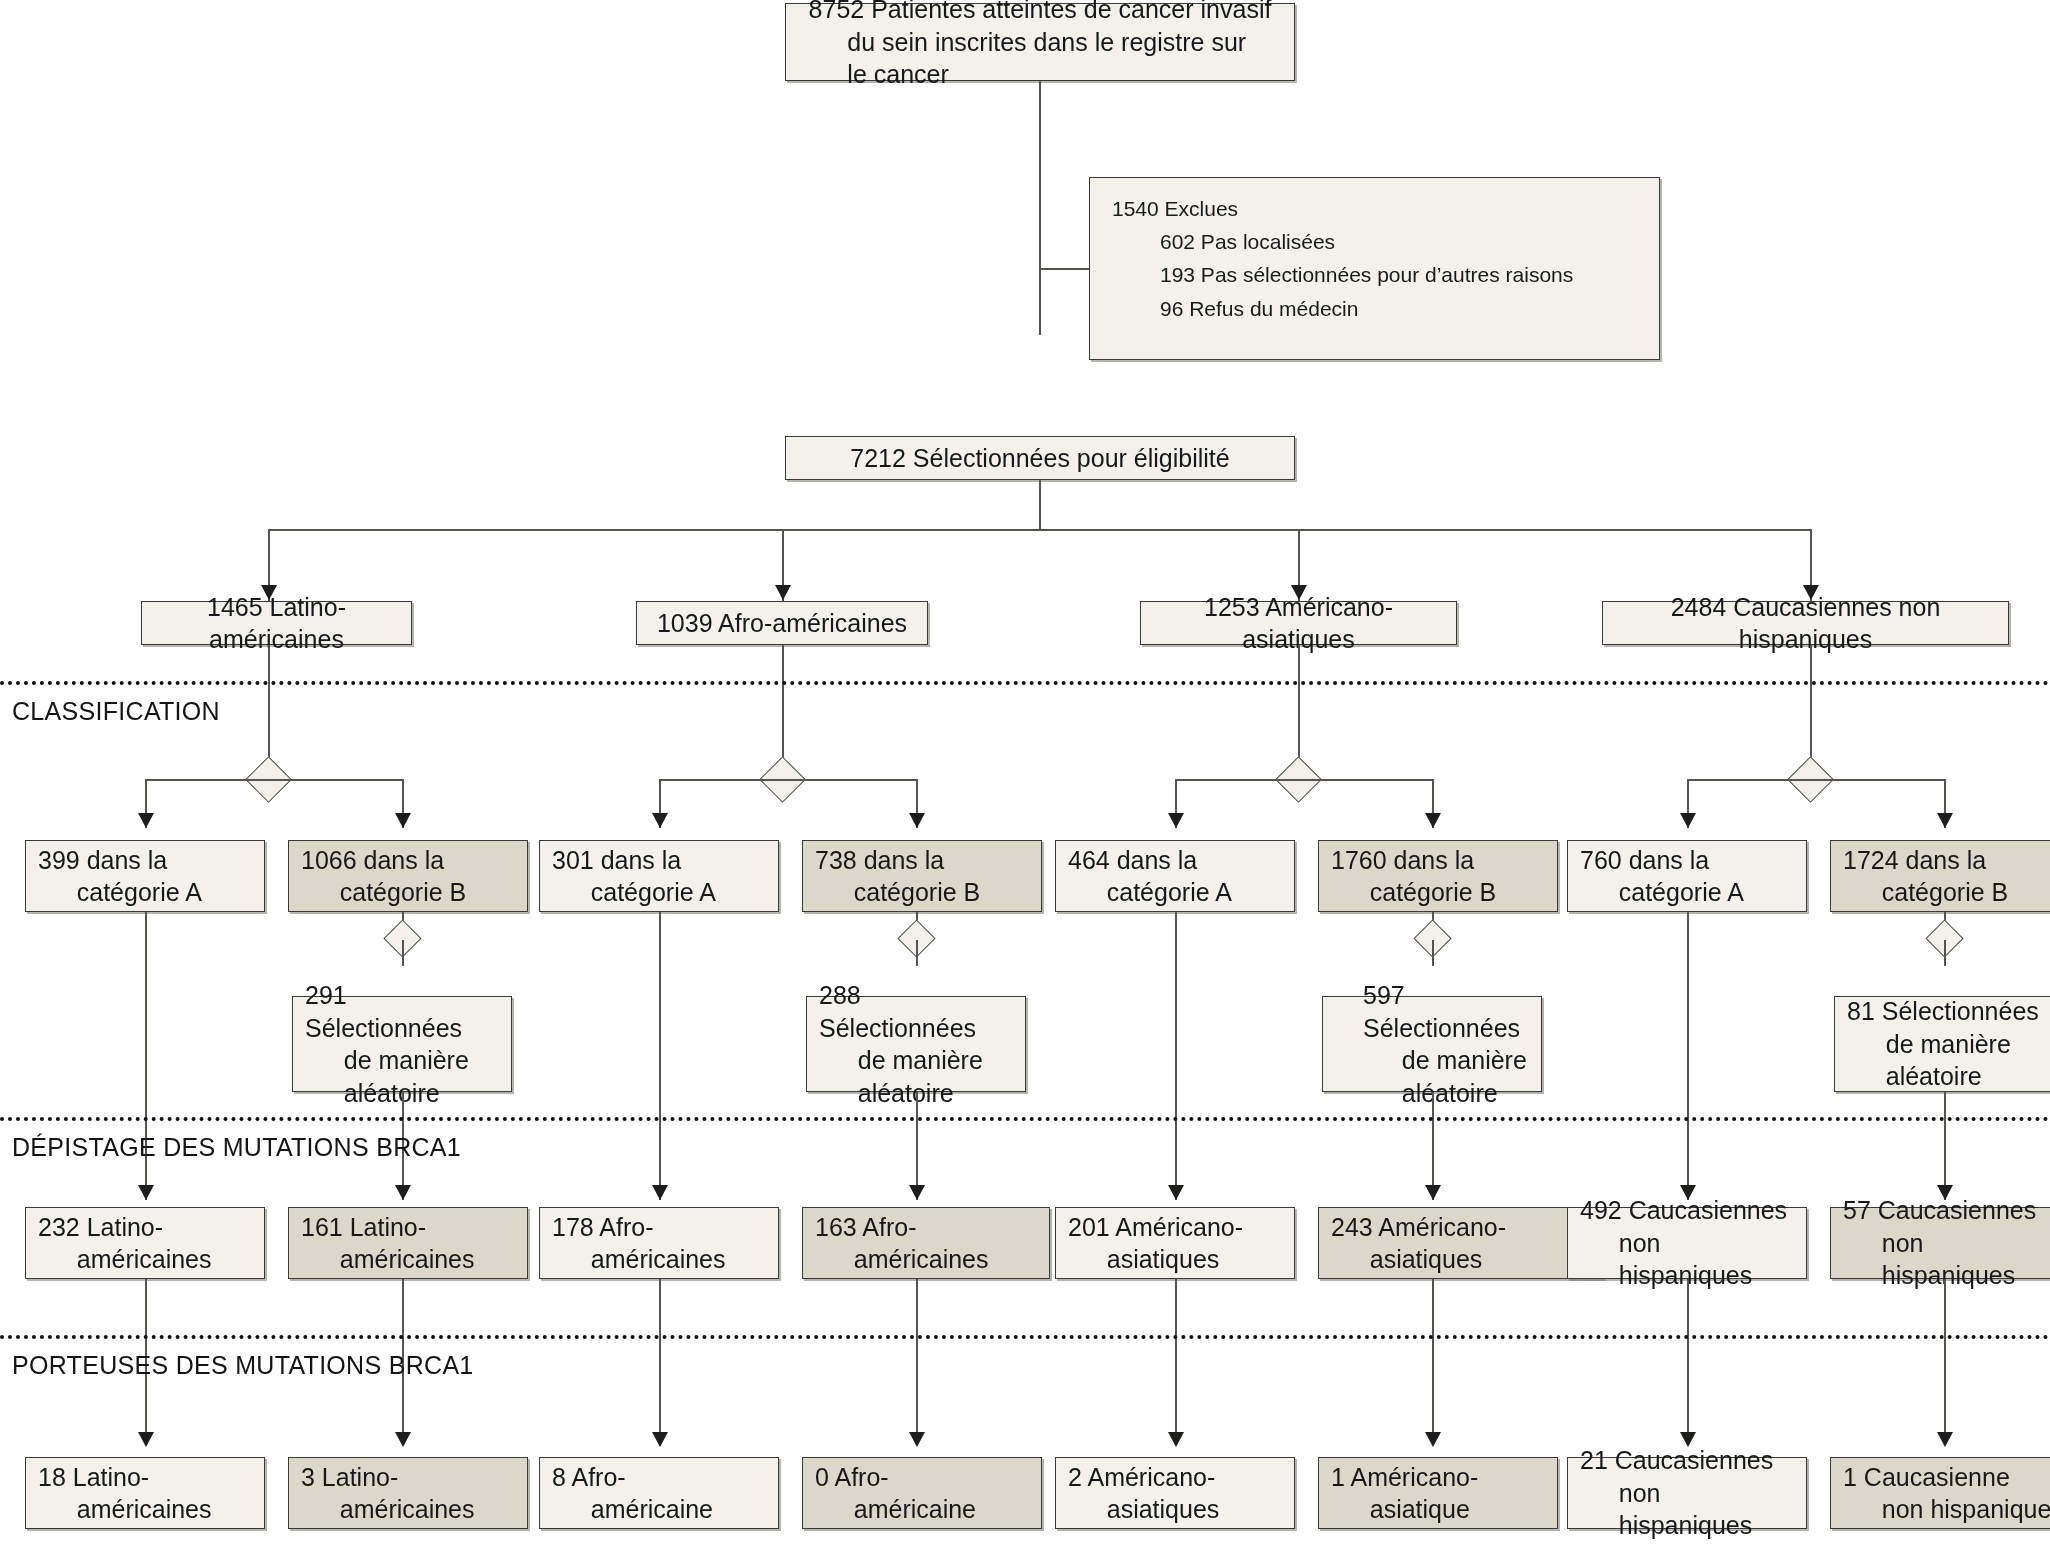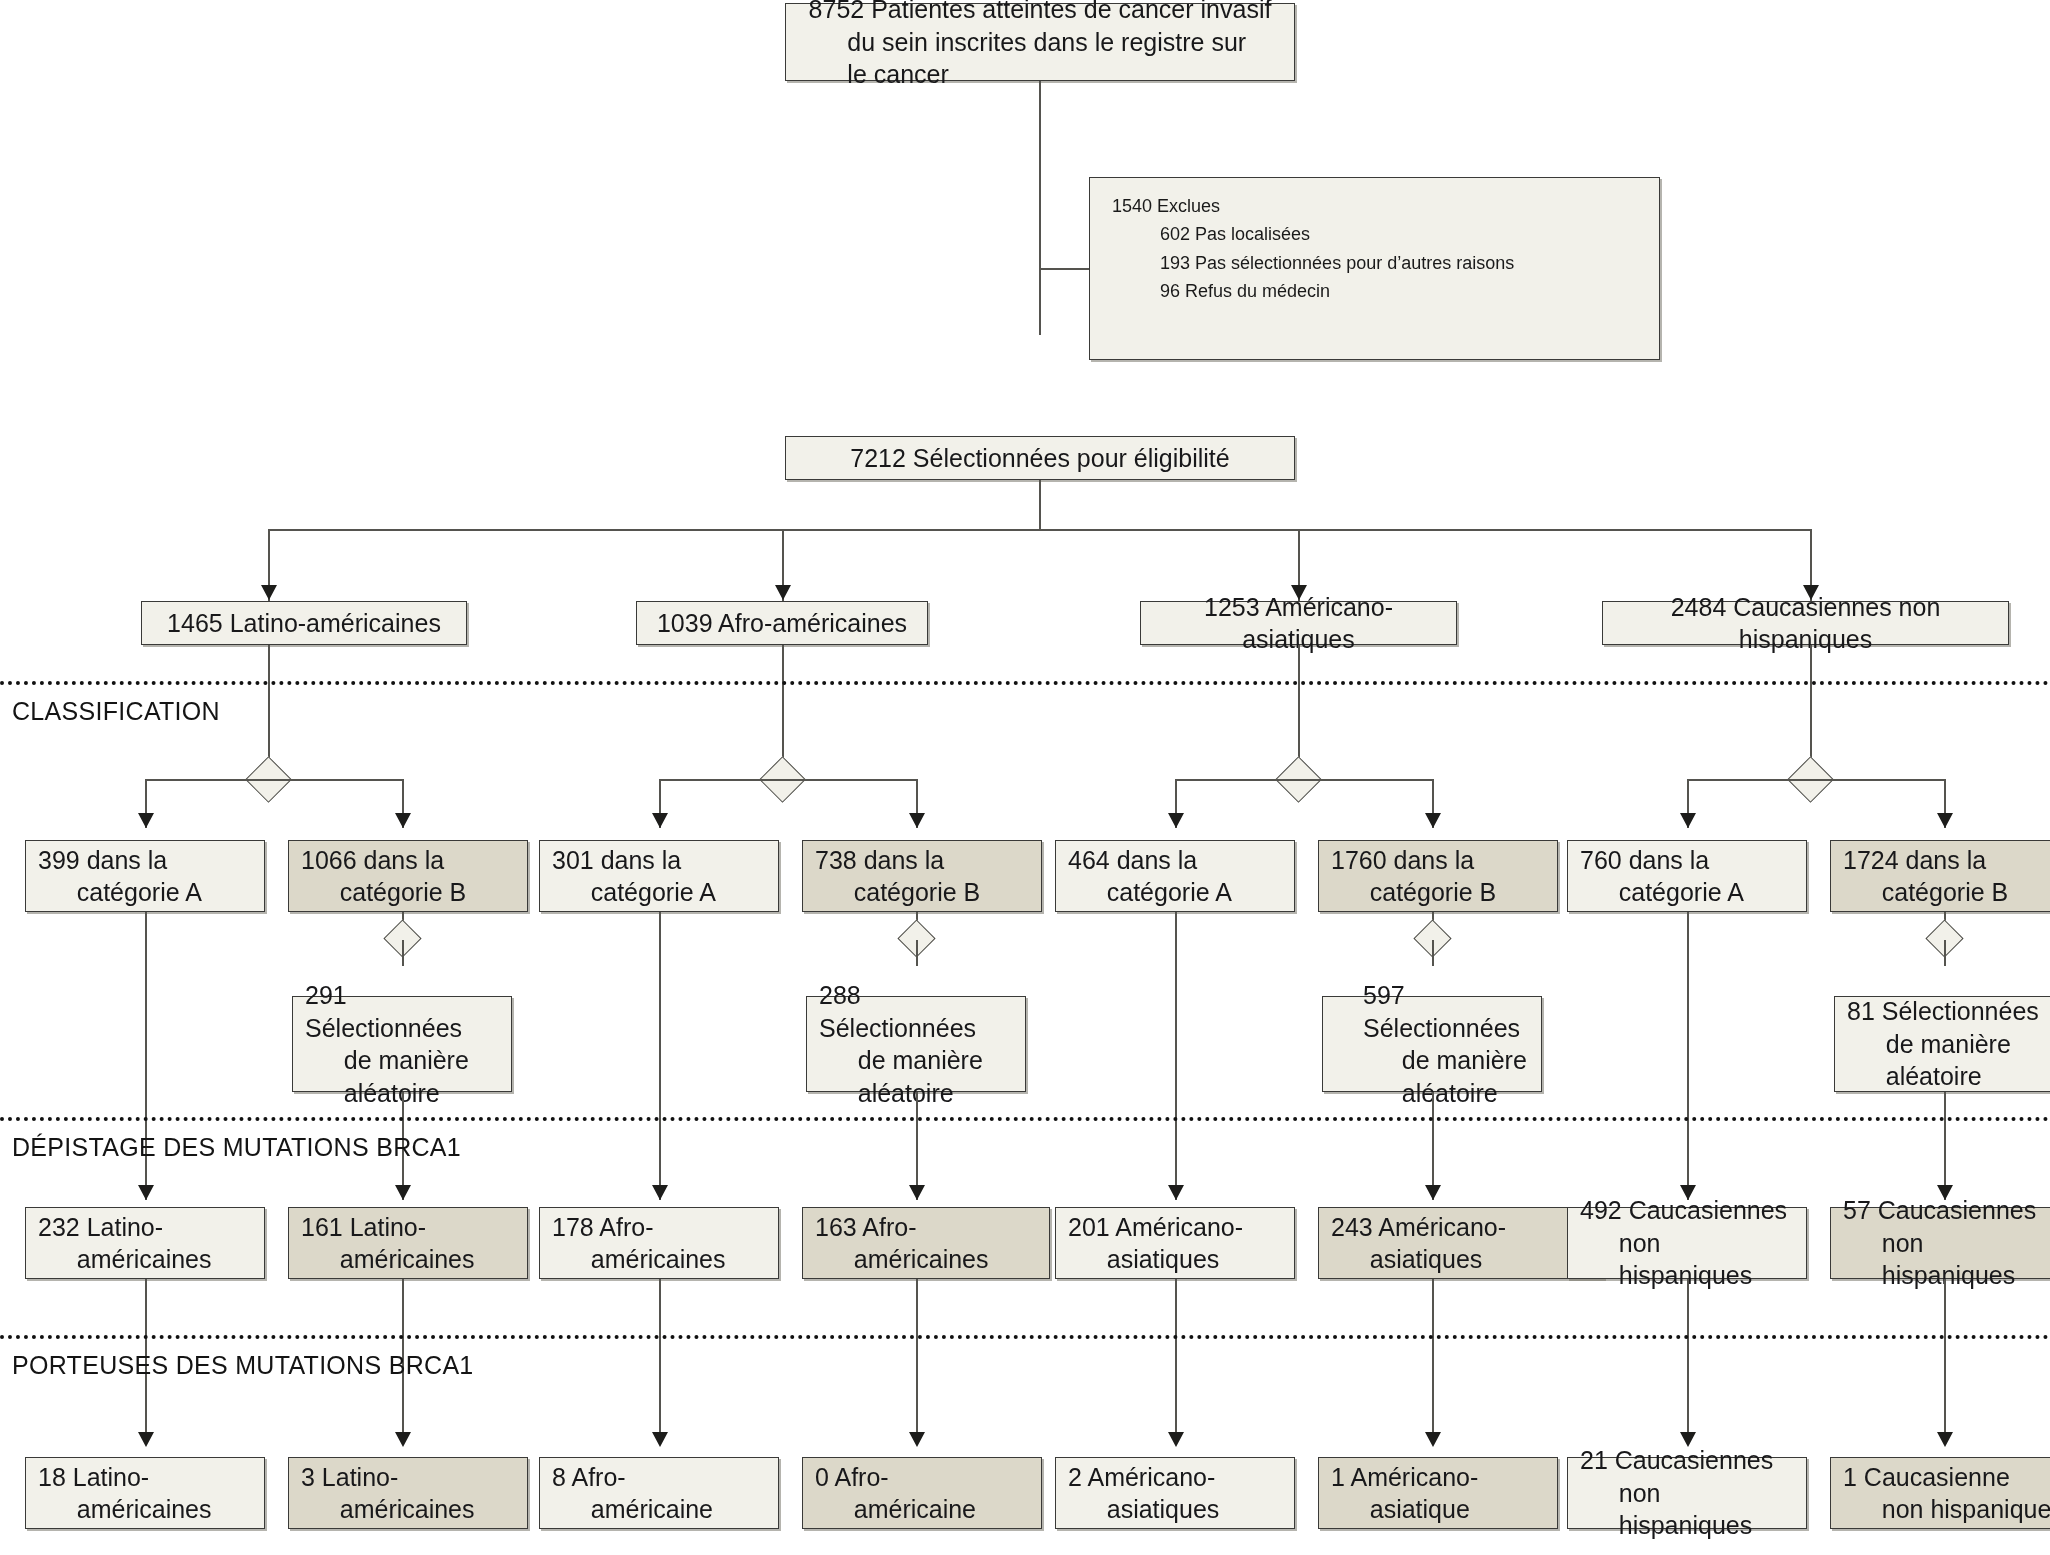--- a/index.html
+++ b/index.html
@@ -37,21 +37,21 @@
   .hangwrap .l2{ display:block; padding-left:1.55em; }
   .hangwrap .l3{ display:block; padding-left:1.55em; }
 
   
   .exclbox{
     position:absolute;
     box-sizing:border-box;
     border:1.5px solid #3a3a38;
     background:#f2f1ea;
     box-shadow:2px 2px 0 0 rgba(120,118,108,.55);
-    font-size:18px;
+    font-size:21px;
     line-height:1.58;
     padding:14px 18px 14px 22px;
   }
   .exclbox .sub{ padding-left:48px; }
 
   
   .vline{ position:absolute; width:2px; background:#55544f; }
   .hline{ position:absolute; height:2px; background:#55544f; }
   .arrow{
     position:absolute;
@@ -120,21 +120,21 @@
 
   <div class="vline" style="left:268px;top:529px;height:72px;"></div>
   <div class="arrow" style="left:261px;top:585px;"></div>
   <div class="vline" style="left:782px;top:529px;height:72px;"></div>
   <div class="arrow" style="left:775px;top:585px;"></div>
   <div class="vline" style="left:1298px;top:529px;height:72px;"></div>
   <div class="arrow" style="left:1291px;top:585px;"></div>
   <div class="vline" style="left:1810px;top:529px;height:72px;"></div>
   <div class="arrow" style="left:1803px;top:585px;"></div>
 
-  <div class="box center" style="left:141px;top:601px;width:326px;height:44px;">
+  <div class="box center" style="left:141px;top:601px;width:271px;height:44px;">
     <span>1465 Latino-américaines</span>
   </div>
   <div class="box center" style="left:636px;top:601px;width:292px;height:44px;">
     <span>1039 Afro-américaines</span>
   </div>
   <div class="box center" style="left:1140px;top:601px;width:317px;height:44px;">
     <span>1253 Américano-asiatiques</span>
   </div>
   <div class="box center" style="left:1602px;top:601px;width:407px;height:44px;">
     <span>2484 Caucasiennes non hispaniques</span>

